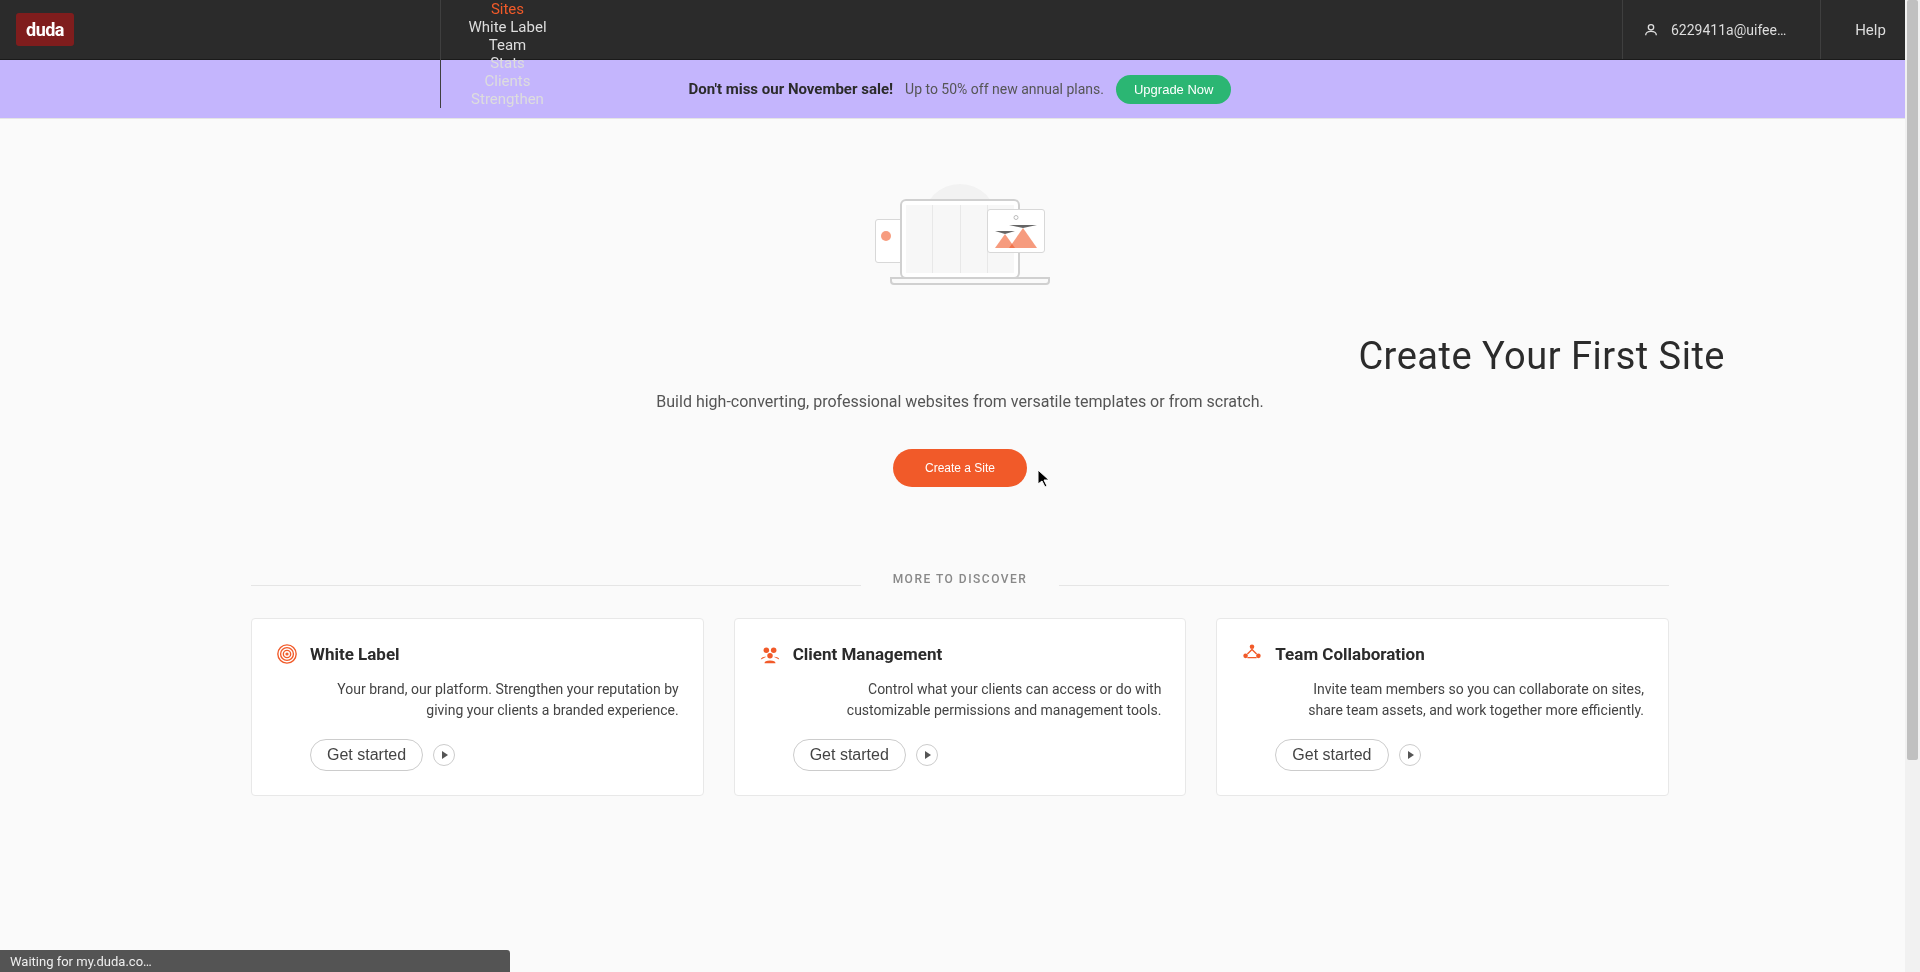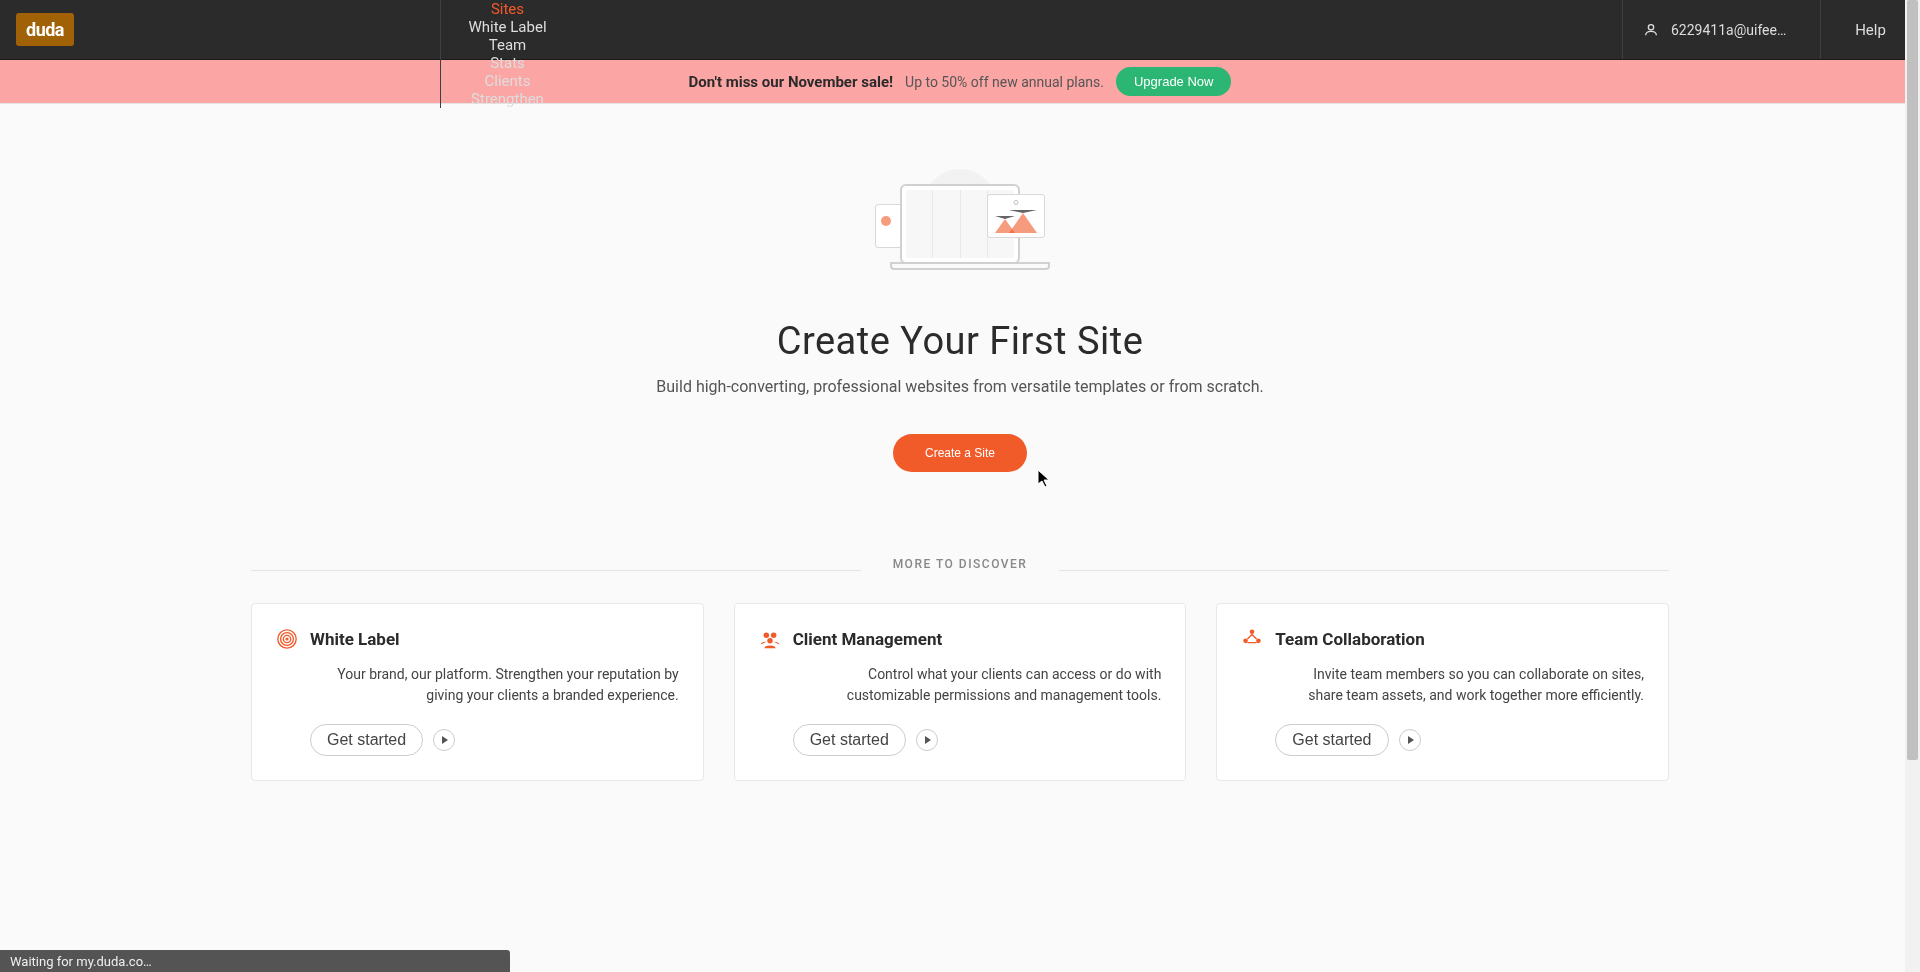--- a/index.html
+++ b/index.html
@@ -27,21 +27,21 @@
     
     .logo {
       display: flex;
       align-items: center;
       justify-content: center;
       padding: 0 8px;
       width: 90px;
     }
     
     .logo-box {
-      background: #a16207;
+      background: #7f1d1d;
       color: white;
       font-weight: bold;
       font-size: 18px;
       padding: 6px 10px;
       border-radius: 3px;
       letter-spacing: -0.5px;
     }
     
     .nav-spacer {
       flex: 0 0 auto;
@@ -98,28 +98,28 @@
       cursor: pointer;
     }
     
     .user-icon {
       width: 16px;
       height: 16px;
     }
     
     
     .promo-banner {
-      background: #fca5a5;
+      background: #c4b5fd;
       display: flex;
       align-items: center;
       justify-content: center;
       gap: 12px;
       padding: 12px 0;
       border-bottom: 1px solid #e5e5e5;
-      height: 44px;
+      height: 59px;
     }
     
     .promo-bold {
       font-weight: 700;
       font-size: 15px;
       color: #2b2b2b;
     }
     
     .promo-detail {
       font-size: 14px;
@@ -284,20 +284,21 @@
       opacity: 0.6;
       margin-left: -6px;
     }
     
     .main-title {
       font-size: 38px;
       font-weight: 400;
       color: #2b2b2b;
       margin-top: 20px;
       letter-spacing: 0.5px;
+      text-align: right;
     }
     
     .main-subtitle {
       font-size: 16px;
       color: #555;
       margin-top: 14px;
     }
     
     .create-btn {
       background: #f15a29;

